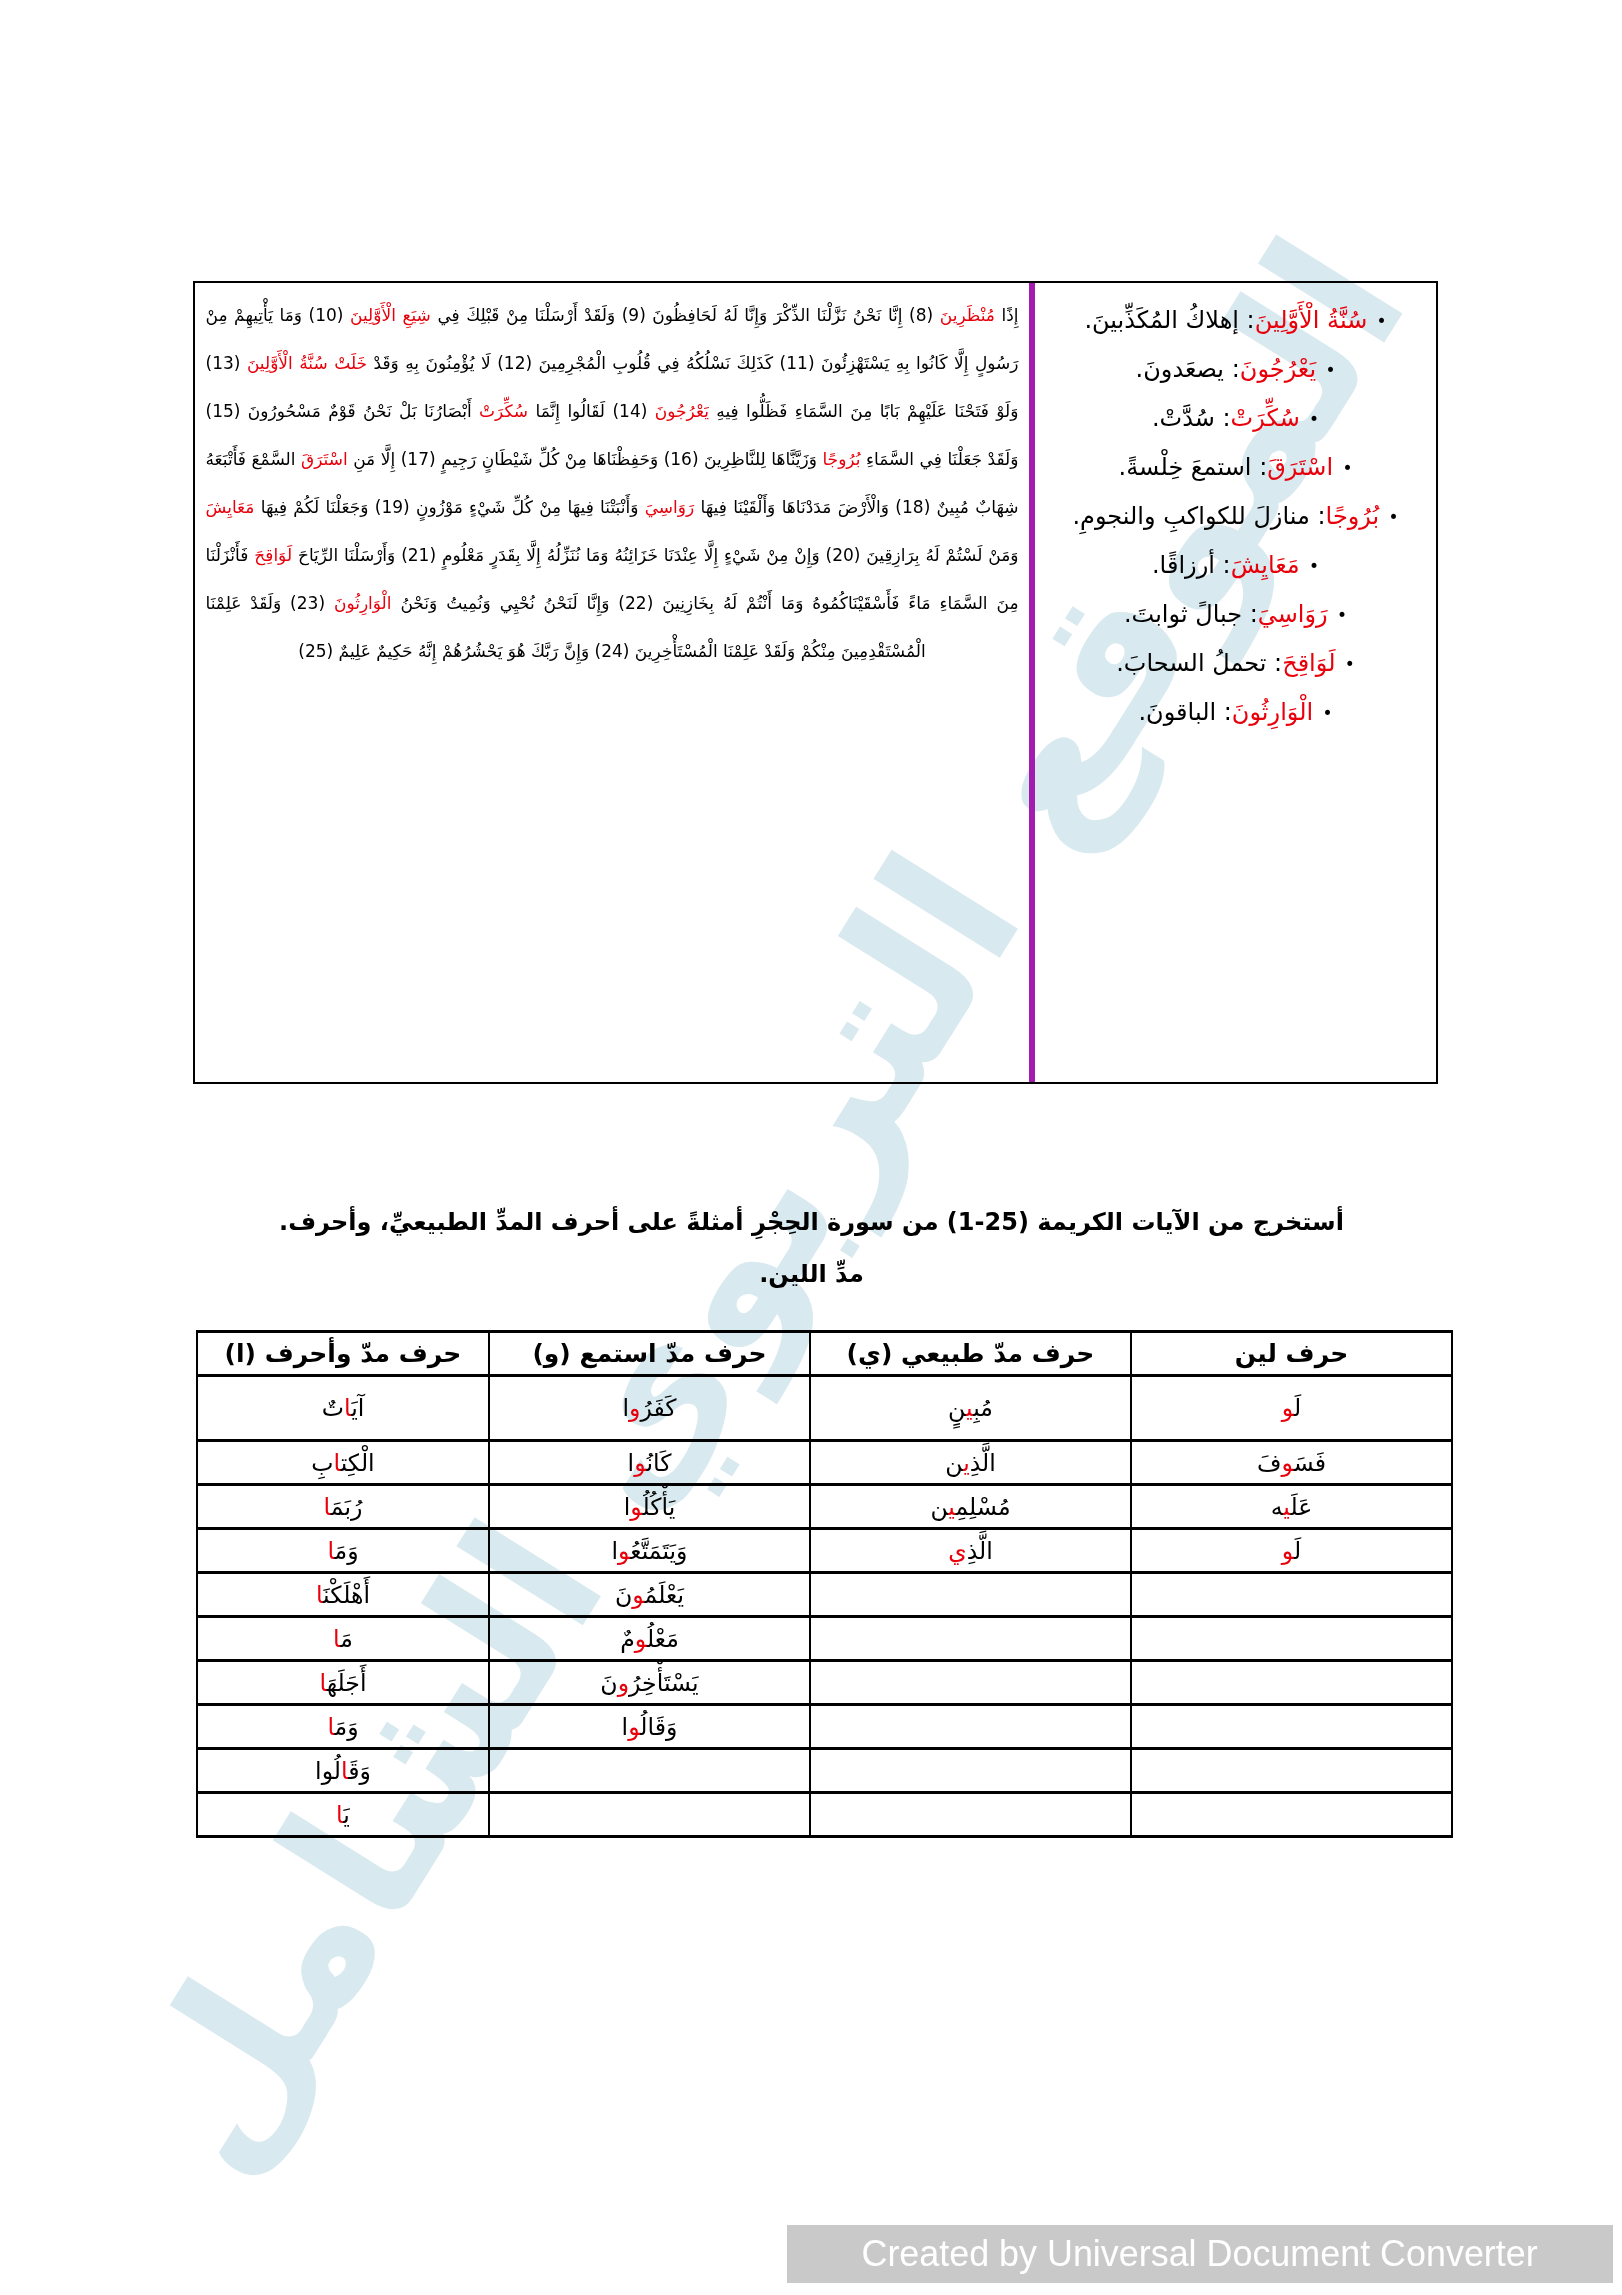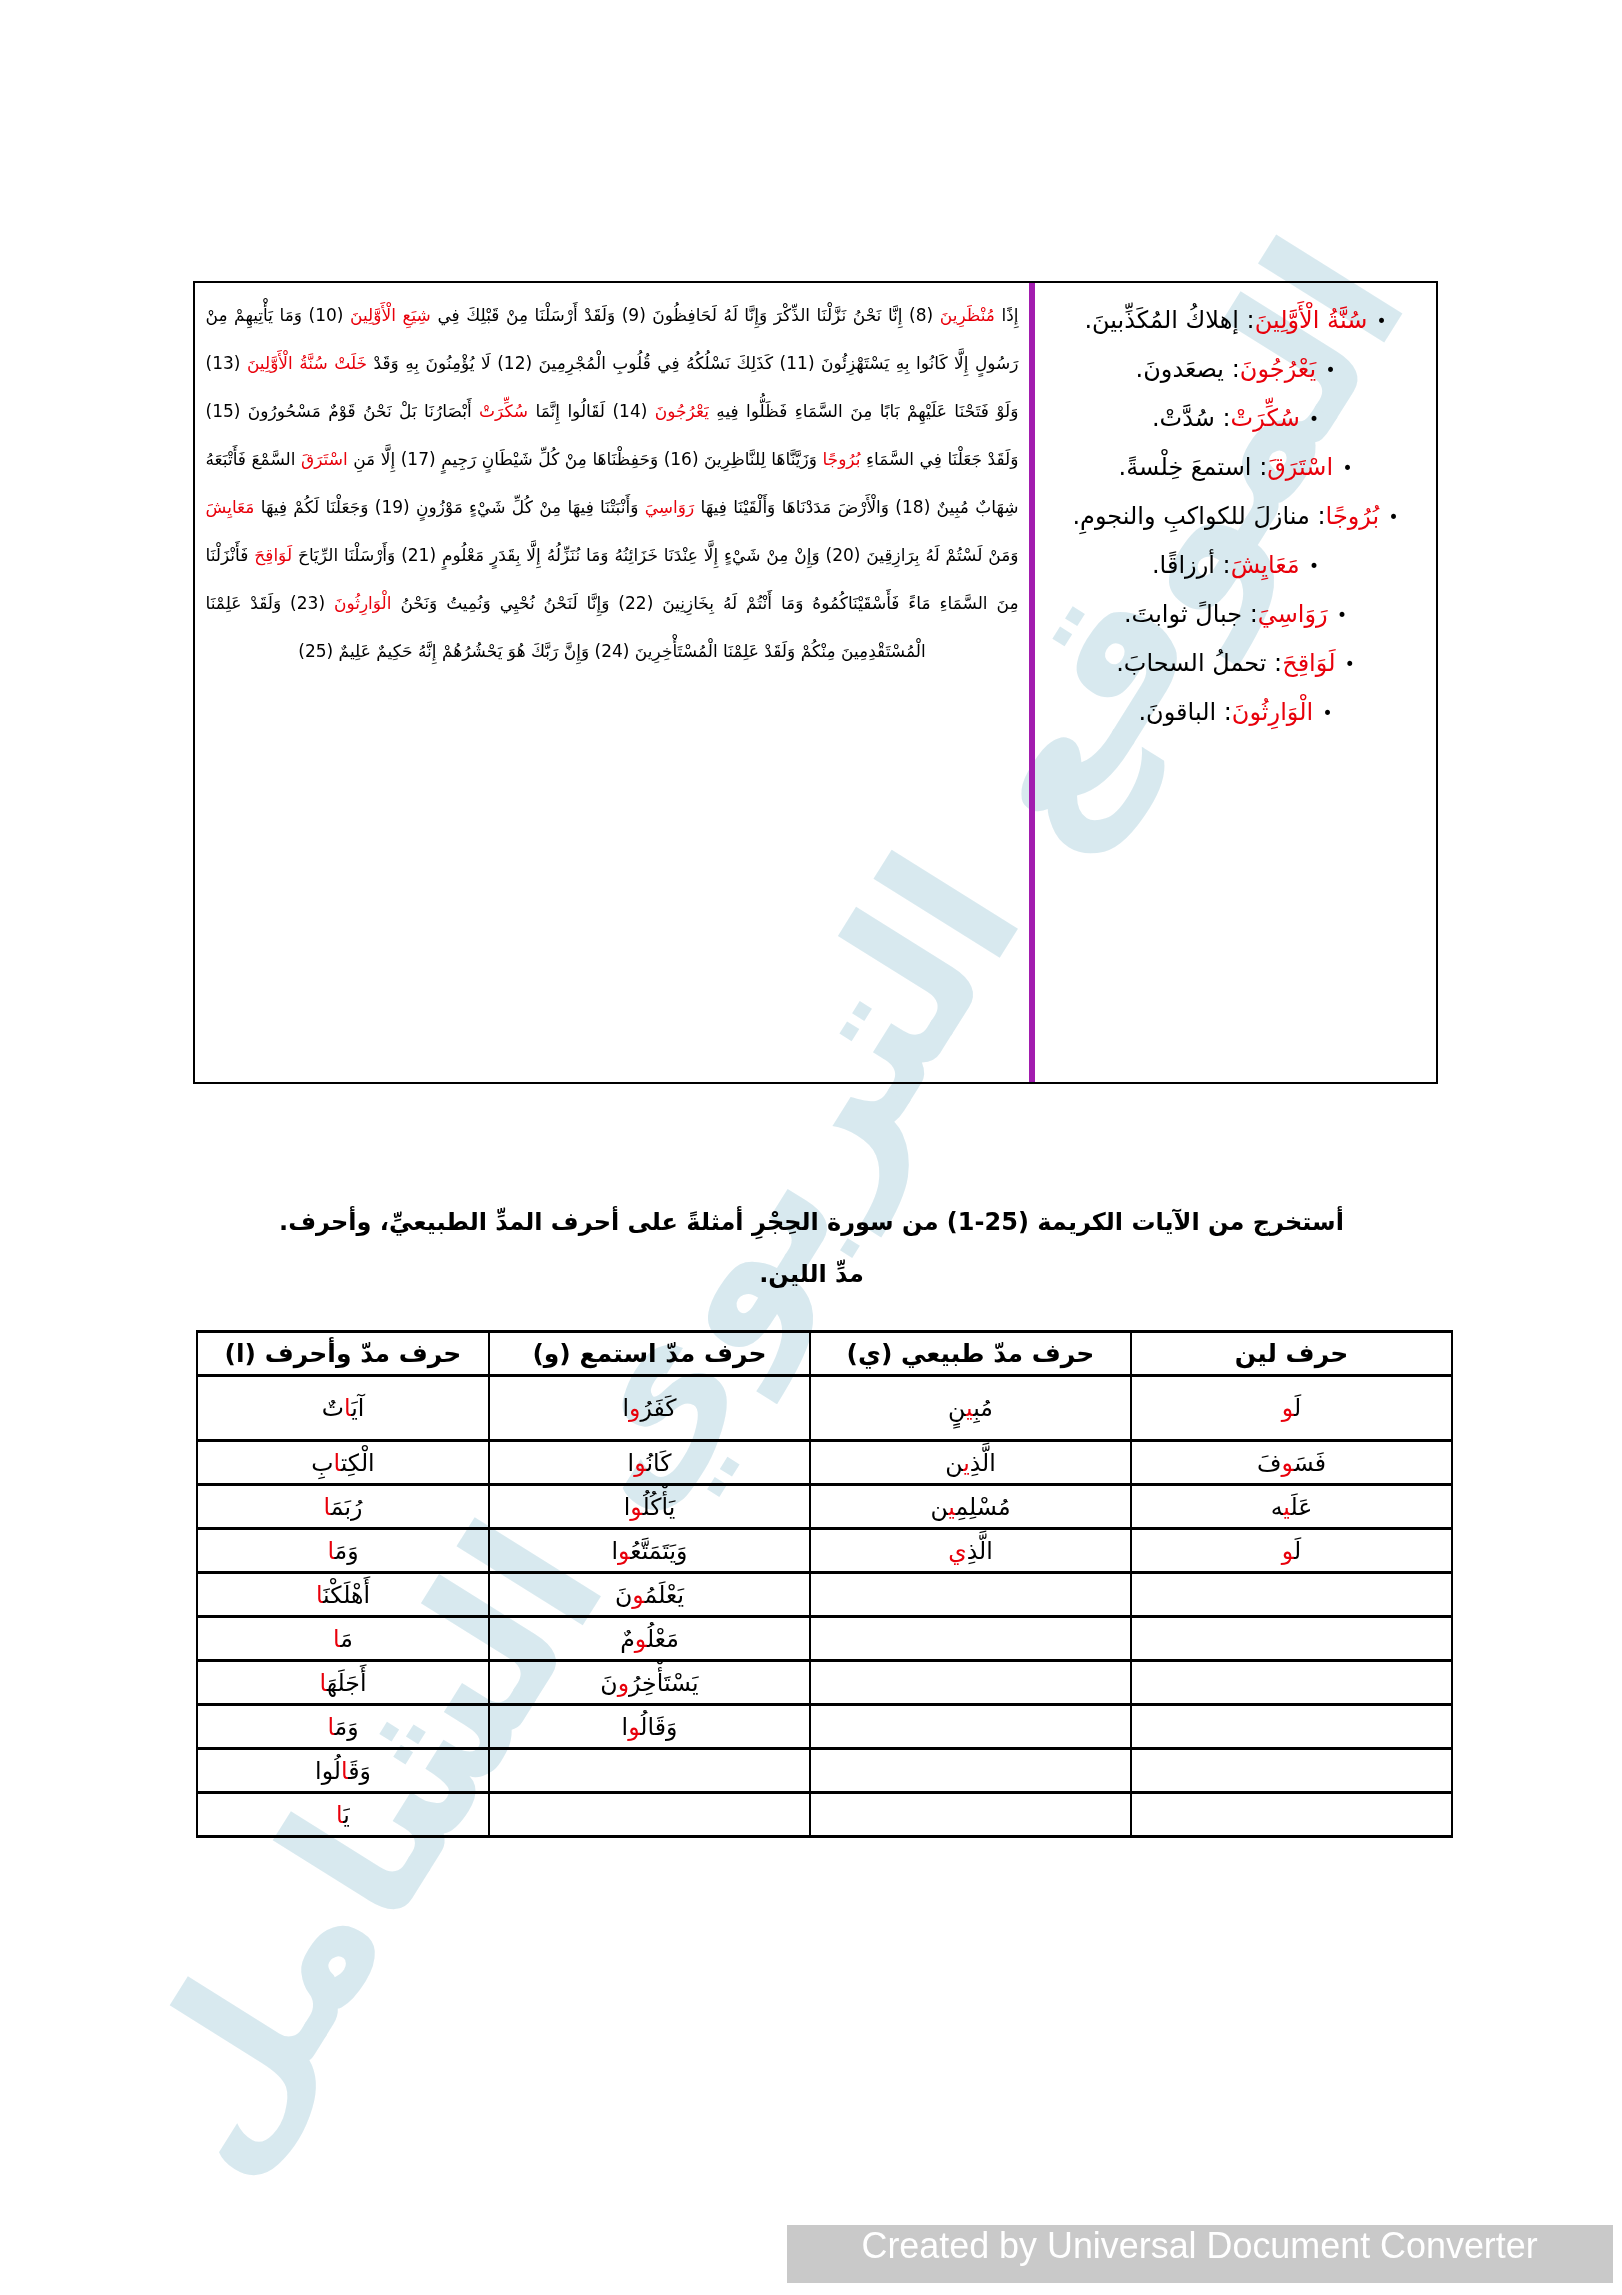--- a/index.html
+++ b/index.html
@@ -56,21 +56,21 @@
   .extract-table td{height:41px}
   .extract-table tbody tr:first-child td{height:62px}
   .extract-table col.c-leen{width:321px}
   .extract-table col.c-ya{width:321px}
   .extract-table col.c-waw{width:321px}
   .extract-table col.c-alif{width:292px}
 
   
   .footer-bar{
     position:absolute;left:787px;top:2225px;width:826px;height:58px;z-index:2;
-    background:#c9c9c9;display:flex;align-items:flex-start;justify-content:center;
+    background:#c9c9c9;display:flex;align-items:center;justify-content:center;
   }
   .footer-bar span{
     color:#ffffff;font-size:37px;font-family:"Liberation Sans",sans-serif;
     white-space:nowrap;transform:scaleX(.97);direction:ltr;
   }
 </style>
 </head>
 <body>
 
 <div class="watermark">الموقع التربوي الشامل</div>

